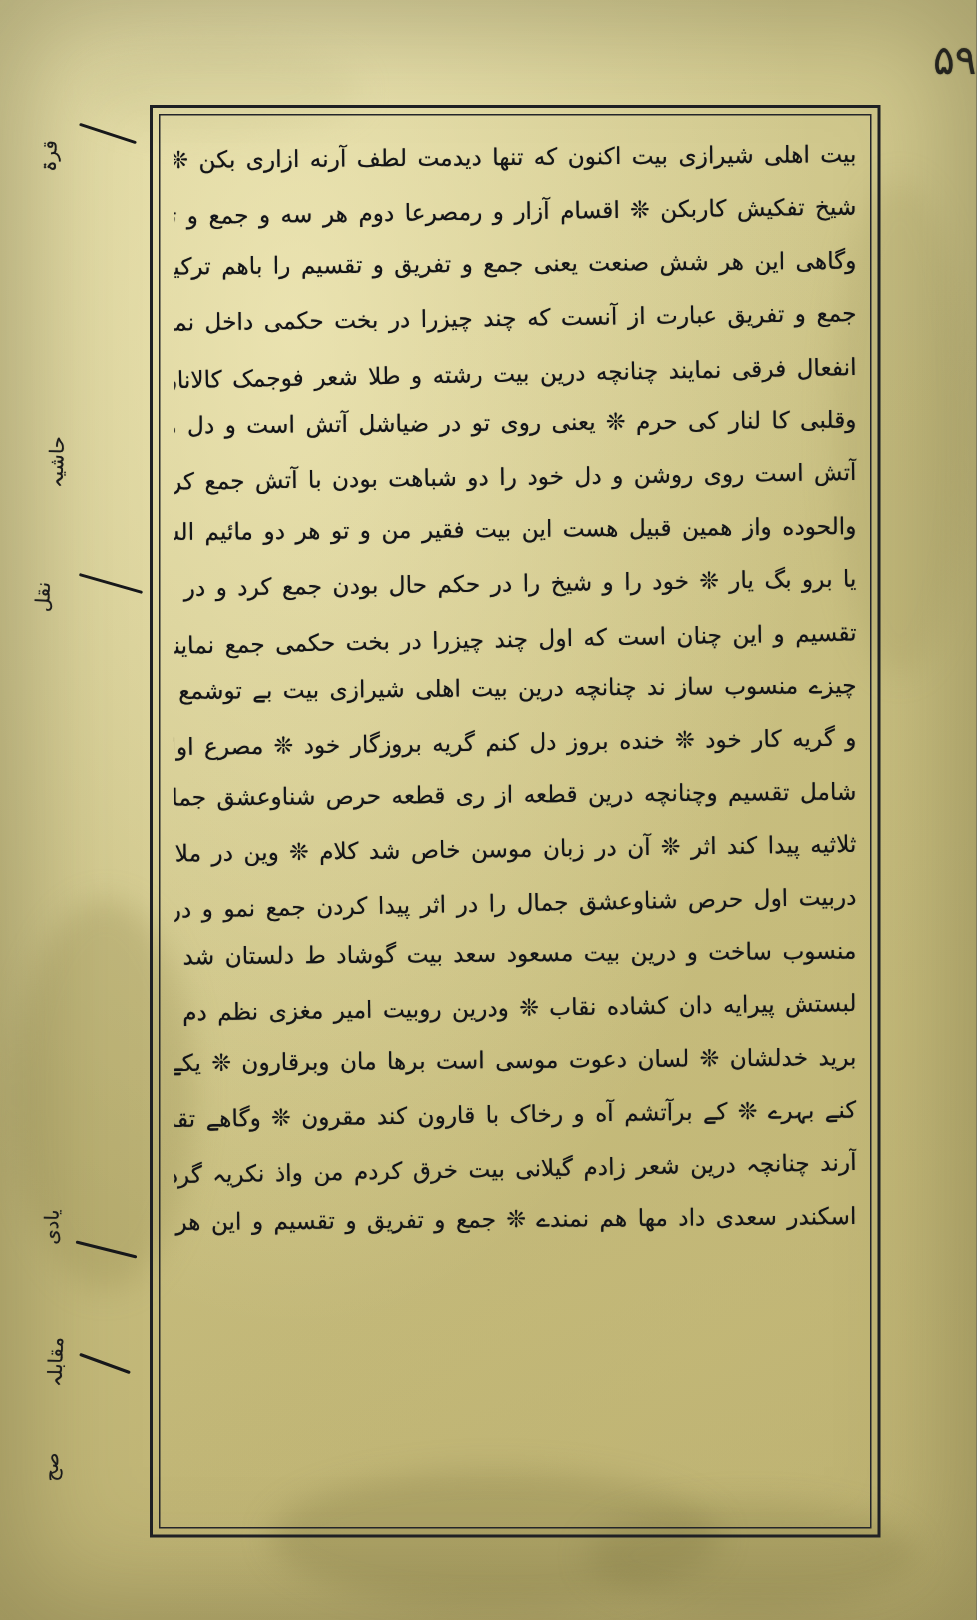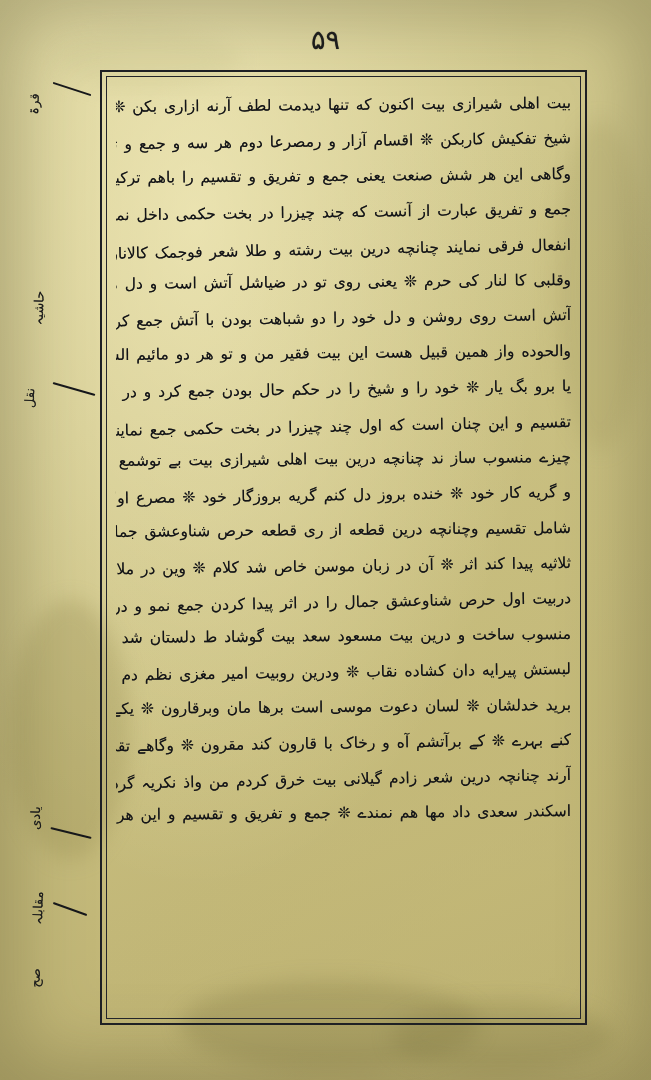--- a/index.html
+++ b/index.html
@@ -39,21 +39,20 @@
   .stain.s3 { left: 180px; top: 980px; width: 300px; height: 90px;  background: rgba(120,112,60,0.25); }
   .stain.s4 { left: 60px;  top: 30px;  width: 180px; height: 60px;  background: rgba(210,203,150,0.35); }
   .stain.s5 { right: 40px; bottom: 8px;width: 220px; height: 70px;  background: rgba(130,122,70,0.28); }
 
   
   .folio {
     position: absolute;
     top: 24px;
     left: 0;
     width: 100%;
-    text-align: center;
     font-family: Liberation Serif, serif;
     font-size: 27px;
     color: #17181b;
     letter-spacing: 1px;
     text-shadow: 0 0 1px rgba(0,0,0,0.6);
   }
 
   
   .frame-outer {
     position: absolute;

